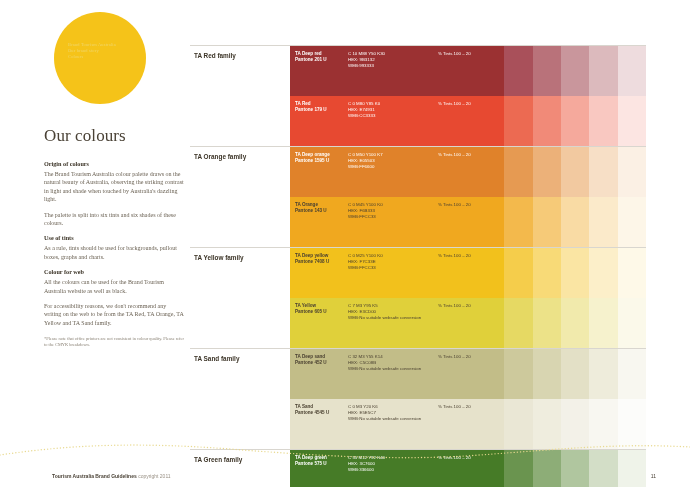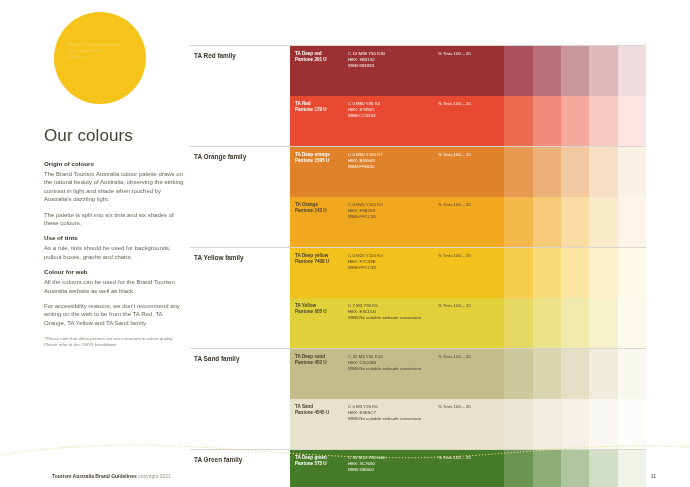--- a/index.html
+++ b/index.html
@@ -1,21 +1,21 @@
 <!DOCTYPE html>
 <html><head>
 <meta charset="utf-8">
 <style>
   html,body{margin:0;padding:0;background:#ffffff;}
   body{width:690px;height:487px;overflow:hidden;
        font-family:"Liberation Sans",sans-serif;color:#3b3326;}
   .page{position:relative;width:690px;height:487px;background:#fff;}
 
   
-  .leftcol{position:absolute;left:44px;top:12px;width:140px;}
+  .leftcol{position:absolute;left:44px;top:12px;width:140px;font-family:Liberation Serif, serif;}
   .badge{width:92px;height:92px;border-radius:50%;background:#f5c319;
          position:relative;margin-left:10px;}
   .badge-text{position:absolute;left:14px;top:30px;width:74px;
               font-size:4.4px;line-height:6.2px;color:#f0d66a;letter-spacing:.2px;}
   .badge-text div{white-space:nowrap;}
   .title{font-size:17px;font-weight:400;color:#4a4236;margin:22px 0 14px 0;
          letter-spacing:.1px;}
   .sec-h{font-size:6.2px;font-weight:bold;color:#3b3326;margin:0 0 3px 0;}
   .sec-p{font-size:6px;line-height:8.4px;color:#6b6254;margin:0 0 7px 0;}
   .foot-note{font-size:4.4px;line-height:6px;color:#8a8275;margin-top:9px;}

